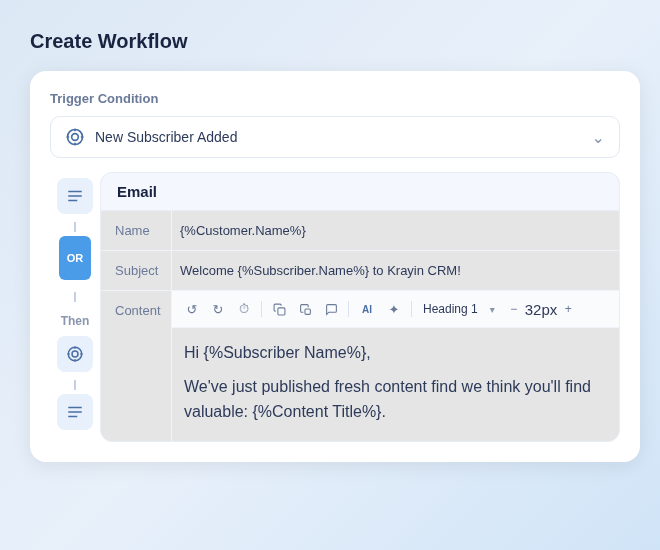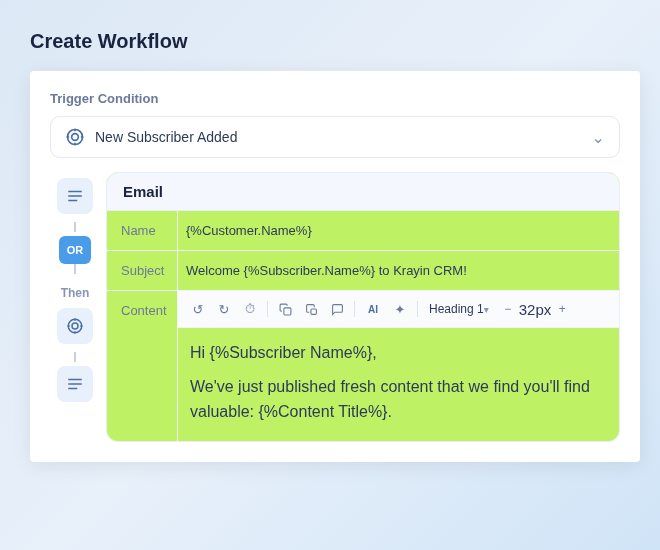--- a/index.html
+++ b/index.html
@@ -21,21 +21,21 @@
 
     .page-title {
       font-size: 20px;
       font-weight: 700;
       color: #1a2340;
       margin-bottom: 18px;
     }
 
     .main-card {
       background: white;
-      border-radius: 4px;
+      border-radius: 16px;
       padding: 20px;
       box-shadow: 0 4px 20px rgba(0,0,0,0.08);
       position: relative;
     }
 
     .trigger-section-label {
       font-size: 13px;
       font-weight: 600;
       color: #6b7a99;
       margin-bottom: 10px;
@@ -99,23 +99,23 @@
       font-size: 16px;
       cursor: pointer;
       margin-bottom: 8px;
     }
 
     .or-badge {
       background: #4a9be8;
       color: white;
       font-size: 11px;
       font-weight: 700;
-      padding: 8px 8px;
+      padding: 16px 8px;
       border-radius: 6px;
-      margin-bottom: 0;
+      margin-bottom: 12px;
       cursor: pointer;
     }
 
     .then-label {
       font-size: 12px;
       color: #8a96b0;
       font-weight: 600;
       margin-bottom: 8px;
       margin-top: 8px;
     }
@@ -142,25 +142,24 @@
       display: flex;
       align-items: center;
       justify-content: center;
       color: #4a6fa5;
       font-size: 16px;
       cursor: pointer;
     }
 
     .email-panel {
       flex: 1;
-      background: #bef264;
+      background: #e5e5e5;
       border-radius: 12px;
       border: 1.5px solid #e8edf8;
       overflow: hidden;
-      margin-left: 6px;
     }
 
     .email-panel-header {
       background: #f4f7fd;
       padding: 10px 16px;
       border-bottom: 1.5px solid #e8edf8;
       font-size: 15px;
       font-weight: 700;
       color: #1a2340;
     }
@@ -245,21 +244,21 @@
       width: 1px;
       height: 16px;
       background: #dde2ee;
       margin: 0 3px;
       flex-shrink: 0;
     }
 
     .toolbar-heading-select {
       display: flex;
       align-items: center;
-      gap: 0;
+      gap: 12px;
       padding: 2px 6px;
       border-radius: 4px;
       cursor: pointer;
       font-size: 12px;
       color: #2d3a5a;
       font-weight: 500;
       background: none;
       border: none;
       flex-shrink: 0;
       text-align: center;
@@ -425,21 +424,21 @@
                 </button>
                 <div class="toolbar-size-controls">
                   <button class="size-btn">−</button>
                   <span class="size-value">32px</span>
                   <button class="size-btn">+</button>
                 </div>
               </div>
 
               <div class="editor-content">
                 <p>Hi {%Subscriber Name%},</p>
-                <p>We've just published fresh content that we find you'll find valuable: {%Content Title%}.</p>
+                <p>We've just published fresh content find we think you'll find valuable: {%Content Title%}.</p>
               </div>
             </div>
           </div>
         </div>
       </div>
     </div>
   </div>
 </div>
 
 </body></html>

